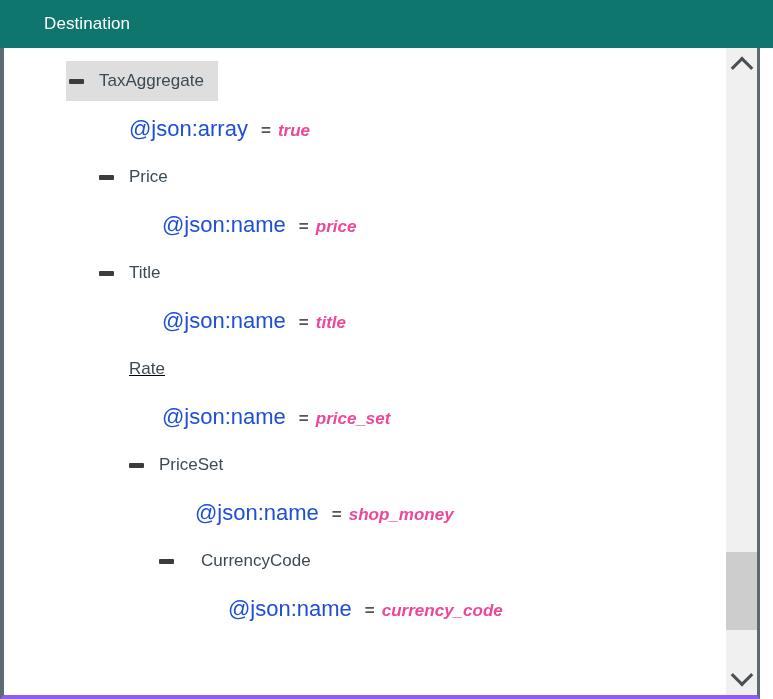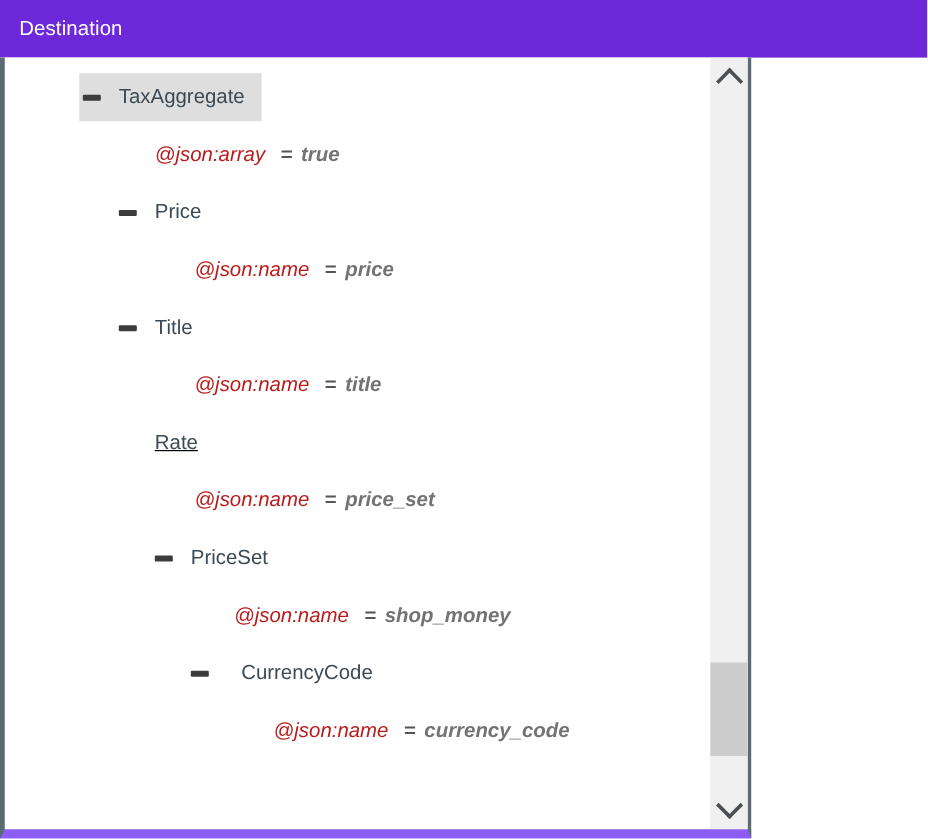--- a/index.html
+++ b/index.html
@@ -18,44 +18,45 @@
     background: #ffffff;
     overflow: hidden;
   }
   
   .panel-header {
     position: absolute;
     left: 0;
     top: 0;
     width: 773px;
     height: 48px;
-    background: #6d28d9;
+    background: #0f766e;
     box-sizing: border-box;
     display: flex;
     align-items: center;
+    padding-left: 28px;
   }
   .panel-header-title {
     color: #ffffff;
     font-size: 17px;
     font-weight: 400;
     padding-left: 16px;
     letter-spacing: 0.1px;
     white-space: nowrap;
   }
   
   .panel-body {
     position: absolute;
     left: 0;
     top: 48px;
-    width: 626px;
+    width: 760px;
     height: 651px;
     box-sizing: border-box;
     border-left: 4px solid #5c6a72;
     border-right: 3px solid #5c6a72;
-    border-bottom: 8px solid #8b5cf6;
+    border-bottom: 4px solid #8b5cf6;
     background: #ffffff;
     overflow: hidden;
   }
   .tree-viewport {
     position: absolute;
     left: 0;
     top: 0;
     right: 34px;
     bottom: 0;
     overflow: hidden;
@@ -112,37 +113,36 @@
     padding-left: 11px;
     line-height: 40px;
   }
   
   .attr-row {
     display: inline-flex;
     align-items: baseline;
     height: 48px;
   }
   .attr-name {
-    font-style: italic;
-    font-size: 17px;
-    color: #b91c1c;
+    font-size: 22px;
+    color: #1d4ed8;
     line-height: 48px;
   }
   .attr-eq {
     font-size: 17px;
     color: #555555;
     font-weight: 700;
     padding-left: 13px;
     line-height: 48px;
   }
   .attr-value {
     font-style: italic;
     font-weight: 700;
     font-size: 17px;
-    color: #737373;
+    color: #ec4899;
     padding-left: 7px;
     line-height: 48px;
   }
   
   .scrollbar {
     position: absolute;
     top: 0;
     right: 0;
     width: 31px;
     height: 100%;

